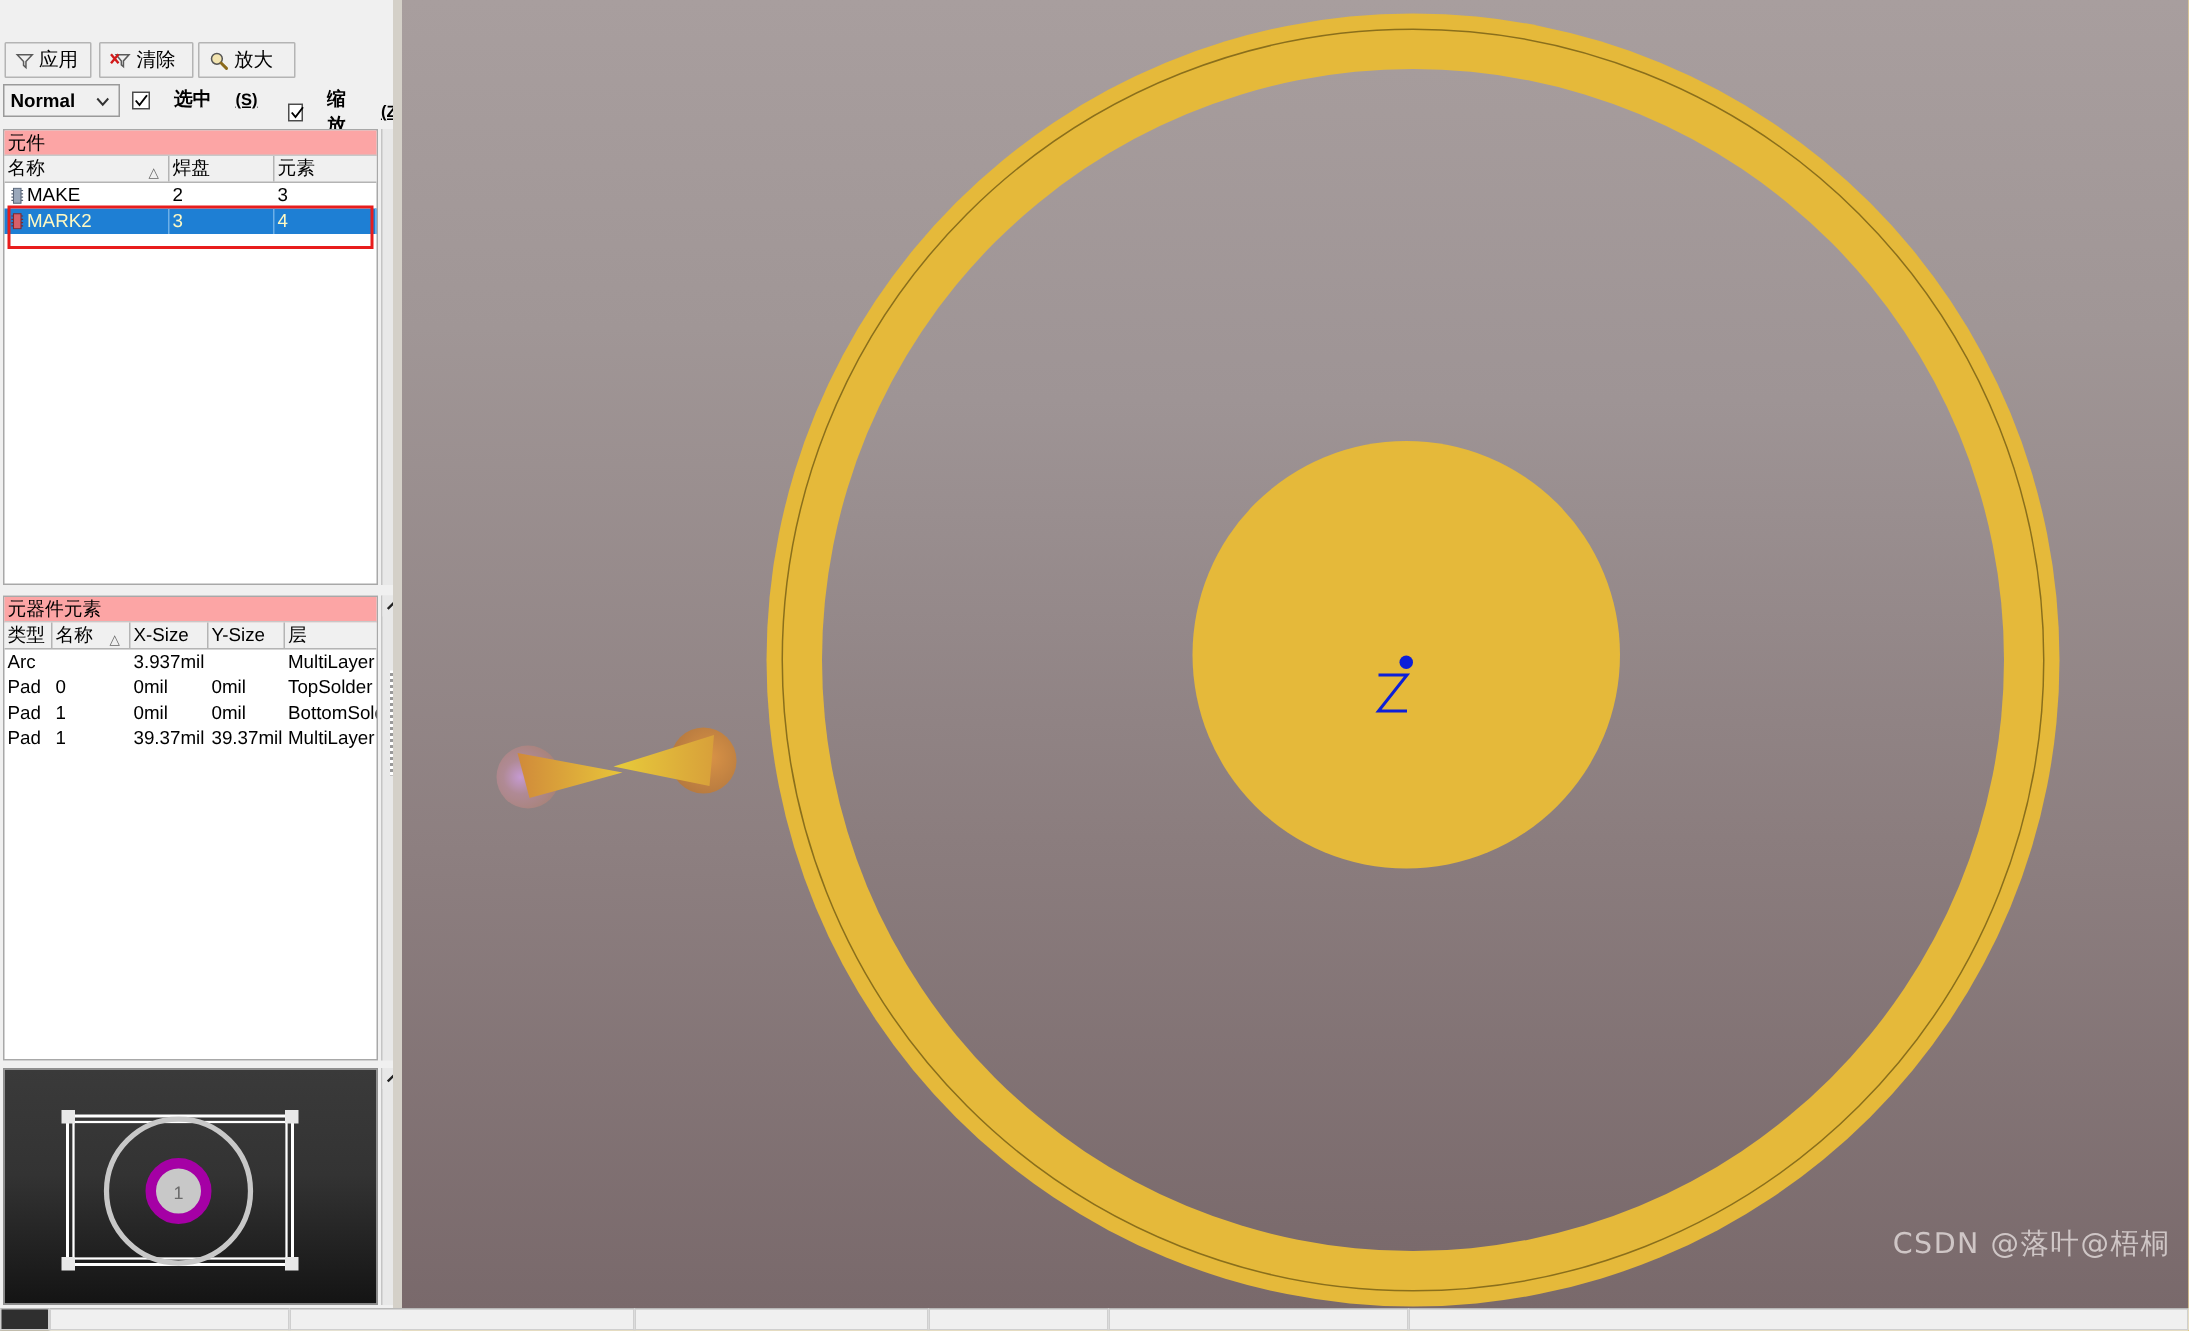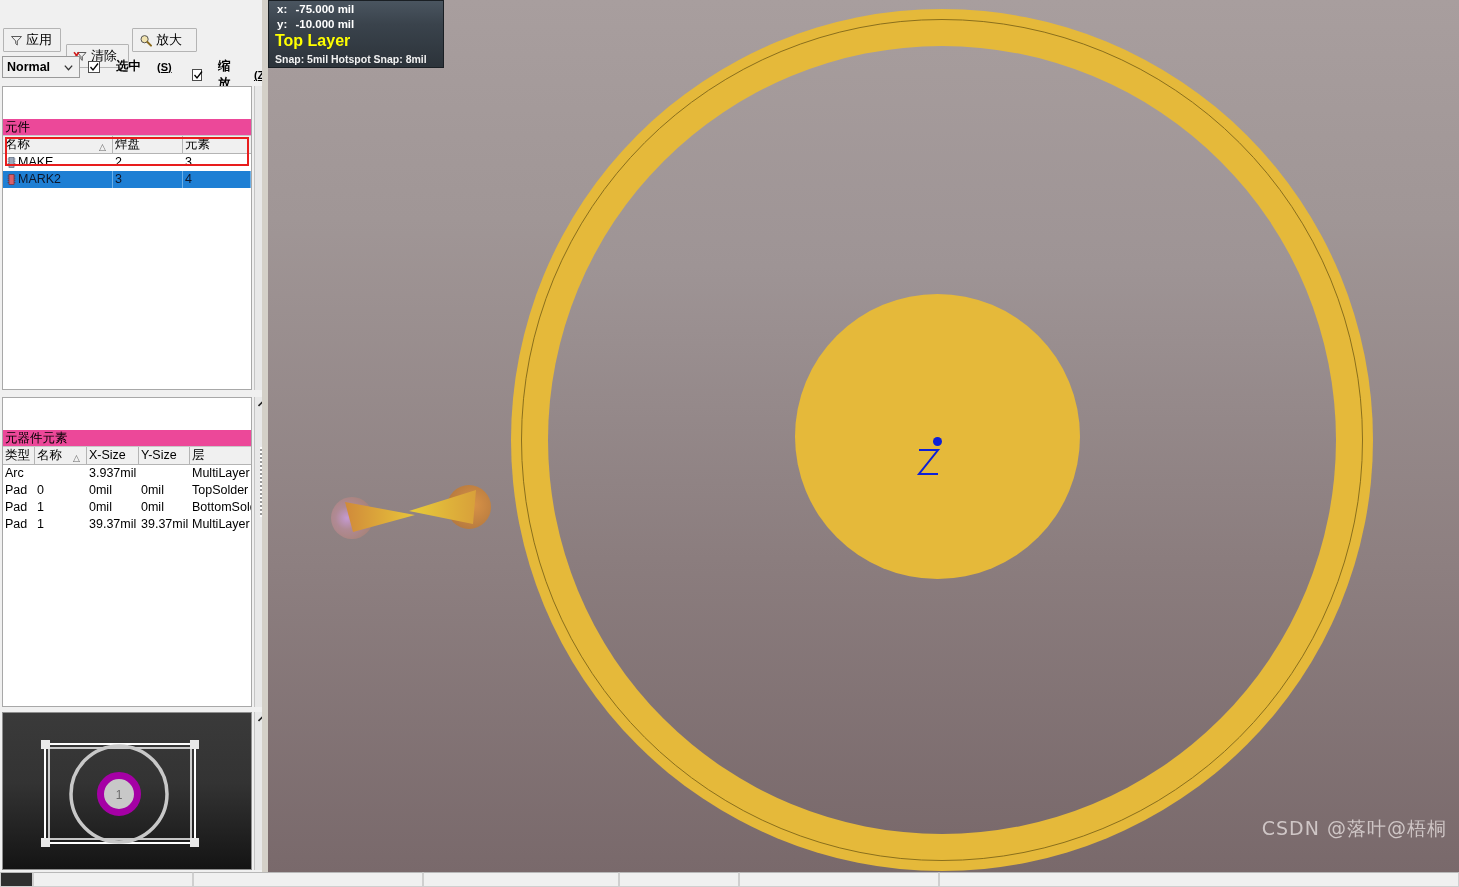--- a/index.html
+++ b/index.html
@@ -18,50 +18,50 @@
   .mask-label{position:absolute;left:1px;top:3px;font-size:13px;line-height:18px;}
   .mask-combo{position:absolute;left:45px;top:1px;width:210px;height:22px;
     background:#fff;border:1px solid #9a9a9a;box-sizing:border-box;}
   .mask-combo .chev{position:absolute;right:6px;top:4px;width:12px;height:12px;}
 
   .btn-row{position:absolute;left:0;top:28px;width:268px;height:26px;}
   .tbtn{position:absolute;top:0;height:24px;background:#f0f0f0;border:1px solid #b4b4b4;
     box-sizing:border-box;display:flex;align-items:center;gap:3px;padding:0 6px;
     font-size:13px;cursor:default;border-radius:1px;}
   .tbtn.b1{left:3px;width:58px;}
-  .tbtn.b2{left:66px;width:63px;margin-top:16px;}
+  .tbtn.b2{left:66px;width:63px;}
   .tbtn.b3{left:132px;width:65px;}
 
   .opt-row{position:absolute;left:0;top:56px;width:268px;height:24px;font-weight:bold;}
   .sel-combo{position:absolute;left:2px;top:0;width:78px;height:22px;background:#f0f0f0;
     border:1px solid #9a9a9a;box-sizing:border-box;font-size:12.5px;
     display:flex;align-items:center;padding-left:4px;}
   .sel-combo .chev{position:absolute;right:5px;top:5px;width:11px;height:11px;}
   .cbx{position:absolute;top:2px;display:flex;align-items:center;gap:16px;font-size:12.5px;}
   .cbx .box{width:12px;height:12px;border:1px solid #4c4c4c;background:#fff;
     position:relative;box-sizing:border-box;}
   .cbx .box svg{position:absolute;left:0;top:0;}
   .cbx .mn{font-size:11px;text-decoration:underline;}
   .cbx.c1{left:88px;}
   .cbx.c2{left:192px;}
 
   
   .grp{position:absolute;background:#fff;border:1px solid #a8a8a8;box-sizing:border-box;}
   #comp-grp{left:2px;top:86px;width:250px;height:304px;}
-  .grp-title{height:16px;background:#ec4899;border-bottom:1px solid #c8c8c8;
-    font-size:12.5px;padding-left:2px;line-height:16px;margin-top:32px;}
+  .grp-title{height:16px;background:#fca5a5;border-bottom:1px solid #c8c8c8;
+    font-size:12.5px;padding-left:2px;line-height:16px;}
   .hdr{display:flex;height:17px;background:#f0f0f0;border-bottom:1px solid #b4b4b4;
     font-size:12.5px;}
   .hdr>div{border-right:1px solid #b4b4b4;box-sizing:border-box;padding-left:2px;
     line-height:17px;position:relative;overflow:hidden;white-space:nowrap;}
   .hdr .sortmark{position:absolute;right:6px;top:3px;font-size:9px;color:#666;}
   .row{display:flex;height:17px;font-size:12.5px;}
   .row>div{box-sizing:border-box;padding-left:2px;line-height:17px;overflow:hidden;
     white-space:nowrap;}
-  .row.sel{background:#1e7fd4;color:#0f172a;}
+  .row.sel{background:#1e7fd4;color:#fef9c3;}
   .row.sel>div{border-right:1px solid #6cb0e8;}
   .ricon{width:13px;flex:0 0 13px;display:flex;align-items:center;justify-content:center;}
 
   .redbox{position:absolute;left:5px;top:137px;width:244px;height:29px;
     border:2px solid #e81d1d;box-sizing:border-box;pointer-events:none;}
 
   
   #elem-grp{left:2px;top:397px;width:250px;height:310px;}
 
   
@@ -316,35 +316,20 @@
 
       <circle cx="146" cy="27" r="22" fill="url(#gR)"></circle>
       <path d="M153 10 L86 31 L150 44 Z" fill="url(#gRc)"></path>
     </svg>
 
     <div id="dot"></div>
     <svg id="zmark" viewBox="0 0 34 36">
       <path d="M3 6 L22 6 L3 30 L22 30" stroke="#0d20d8" stroke-width="2" fill="none"></path>
     </svg>
 
-    <div style="position:absolute;left:0;top:0;width:176px;height:68px;
-                background:linear-gradient(180deg,#4a5560 0%,#3a434c 35%,#2c333a 100%);
-                border:1px solid #1a1f24;box-sizing:border-box;
-                font-family:'Liberation Sans',sans-serif;">
-      <div style="position:absolute;left:8px;top:2px;color:#fff;font-size:11.5px;font-weight:bold;">
-        <span>x:</span>
-        <span style="margin-left:5px;">-75.000  mil</span>
-      </div>
-      <div style="position:absolute;left:8px;top:17px;color:#fff;font-size:11.5px;font-weight:bold;">
-        <span>y:</span>
-        <span style="margin-left:5px;">-10.000  mil</span>
-      </div>
-      <div style="position:absolute;left:6px;top:31px;color:#ffff00;font-size:16px;font-weight:bold;">Top Layer</div>
-      <div style="position:absolute;left:6px;top:52px;color:#f2f2f2;font-size:10.5px;font-weight:bold;">Snap: 5mil Hotspot Snap: 8mil</div>
-    </div>
 
     <div class="wm">CSDN @落叶@梧桐</div>
   </div>
 
   <div class="hscroll-left"></div>
   <div id="status">
     <div class="cell dark" style="width:33px;"></div>
     <div class="cell" style="width:160px;"></div>
     <div class="cell" style="width:230px;"></div>
     <div class="cell" style="width:196px;"></div>

